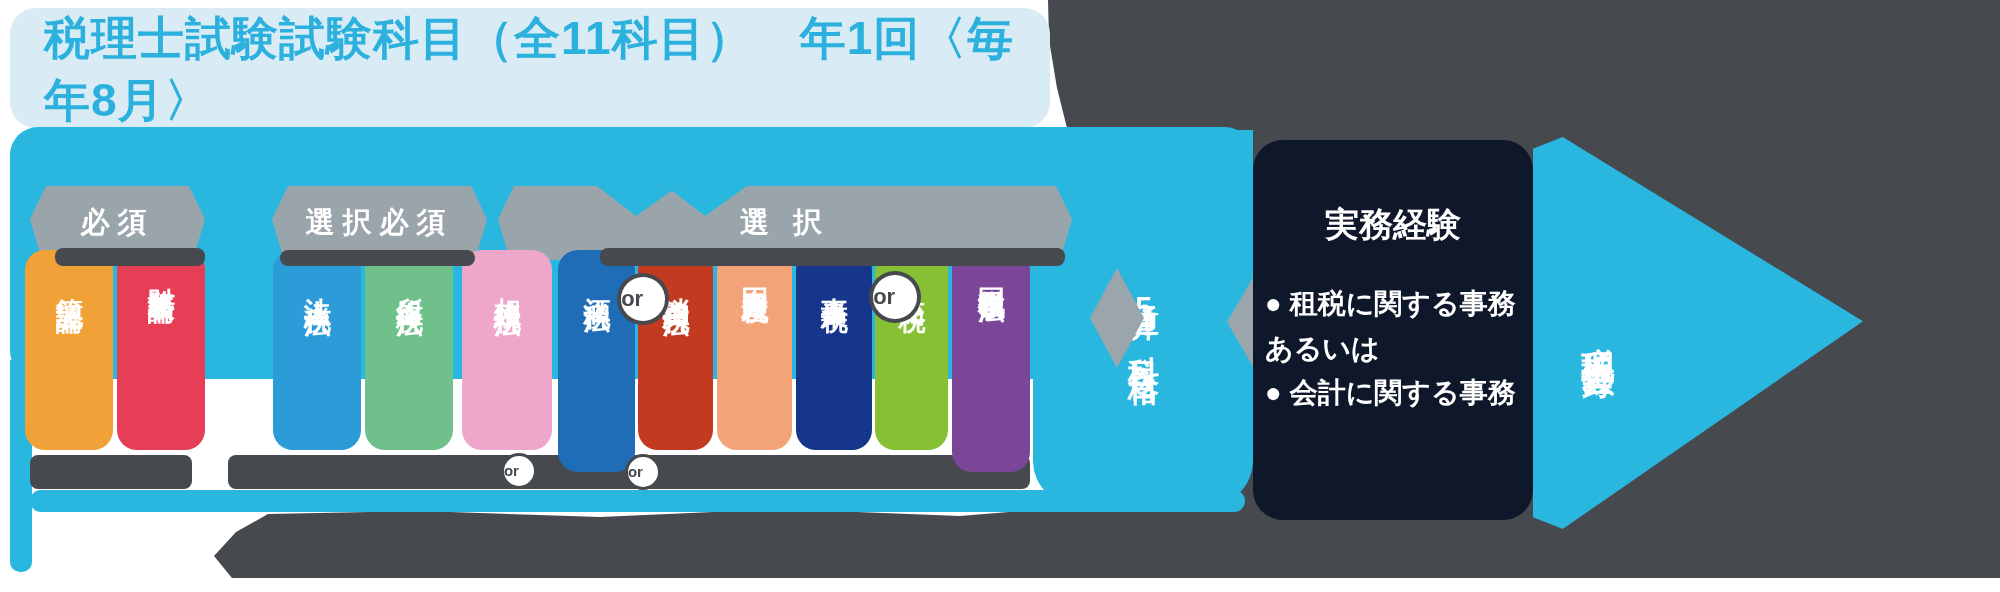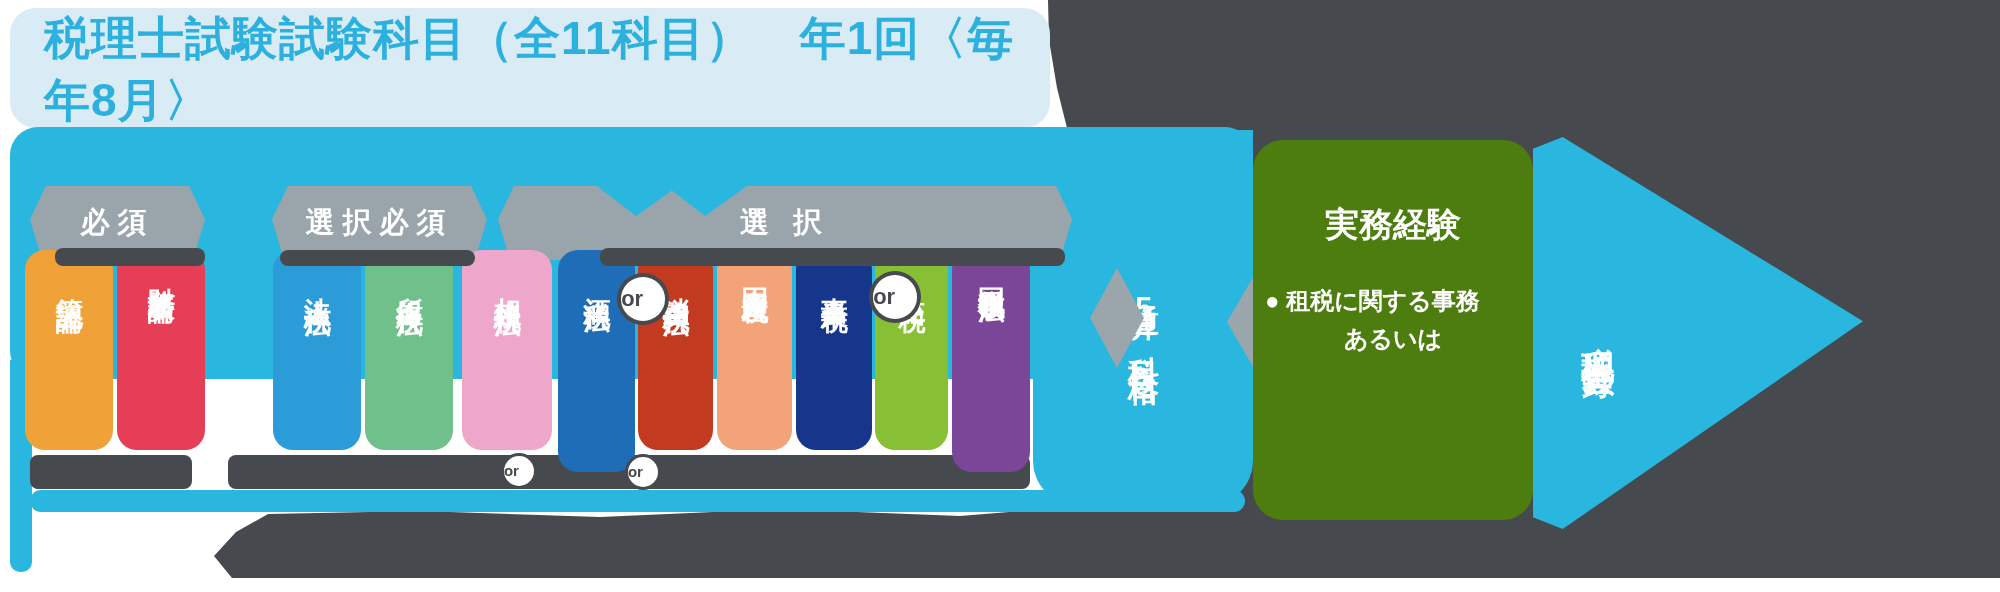--- a/index.html
+++ b/index.html
@@ -39,26 +39,26 @@
     font-size:27px;letter-spacing:4px;line-height:1;padding-top:26px;}
   
   .smudge{background:#46494d;border-radius:8px;}
   
   .diamond{background:#9ba5ac;clip-path:polygon(50% 0,100% 50%,50% 100%,0 50%);}
   
   .orb{position:absolute;border-radius:50%;background:#46494d;display:flex;align-items:center;justify-content:center;}
   .orb .inner{background:#fff;border-radius:50%;width:84%;height:84%;display:flex;align-items:center;}
   .orb .inner span{color:#46494d;font-weight:bold;}
   
-  #green-box{left:1253px;top:140px;width:280px;height:380px;background:#4d7c0f;border-radius:30px;
+  #green-box{left:1253px;top:140px;width:280px;height:380px;background:#0f172a;border-radius:30px;
     color:#fff;box-sizing:border-box;padding-top:62px;}
   #green-box .head{text-align:center;font-size:34px;font-weight:bold;line-height:1.35;}
-  #green-box .bullets{margin-top:34px;padding:0 12px;font-size:24px;font-weight:bold;line-height:1.6;}
+  #green-box .bullets{margin-top:34px;padding:0 12px;font-size:28px;font-weight:bold;line-height:1.6;}
   #green-box .bullets .line{white-space:nowrap;}
-  #green-box .bullets .mid{text-align:center;}
+  #green-box .bullets .mid{}
   
   #arrow{left:1533px;top:137px;width:330px;height:392px;background:#29b7e0;
     clip-path:polygon(0 3%,9% 0,100% 47%,9% 100%,0 97%);display:flex;align-items:center;}
   #arrow span{writing-mode:vertical-rl;text-orientation:upright;color:#fff;font-weight:bold;
     font-size:33px;letter-spacing:5px;margin-left:42px;}
   
   #col5 span{writing-mode:vertical-rl;text-orientation:upright;color:#fff;font-weight:bold;
     font-size:31px;letter-spacing:6px;}
 </style>
 </head>
@@ -139,20 +139,21 @@
   <div class="abs diamond" style="left:1227px;top:274px;width:56px;height:96px;"></div>
   <div class="abs diamond" style="left:1505px;top:264px;width:54px;height:98px;"></div>
 
   <div id="green-box" class="abs">
     <div class="head">
       <div>実務経験</div>
     </div>
     <div class="bullets">
       <div class="line"><span>●</span> <span>租税に関する事務</span></div>
       <div class="mid">あるいは</div>
+      <div class="line"><span>●</span> <span>会計に関する事務</span></div>
     </div>
   </div>
 
   <div id="arrow" class="abs">
     <span>税理士登録</span>
   </div>
 
   <div id="badges">
       <div class="orb" style="left: 617px; top: 273px; width: 52px; height: 52px;">
         <div class="inner">

